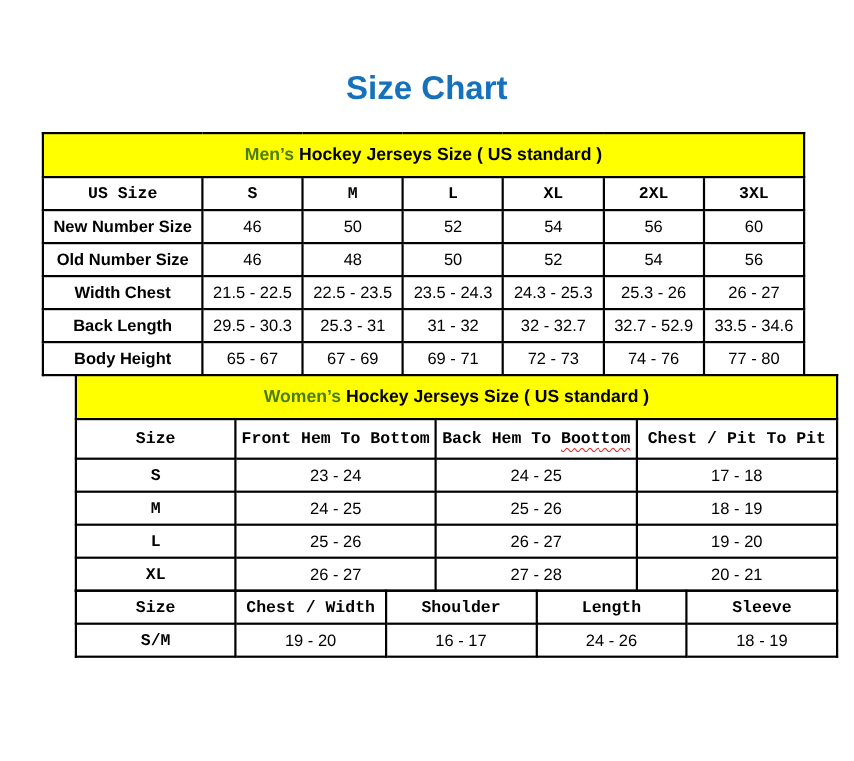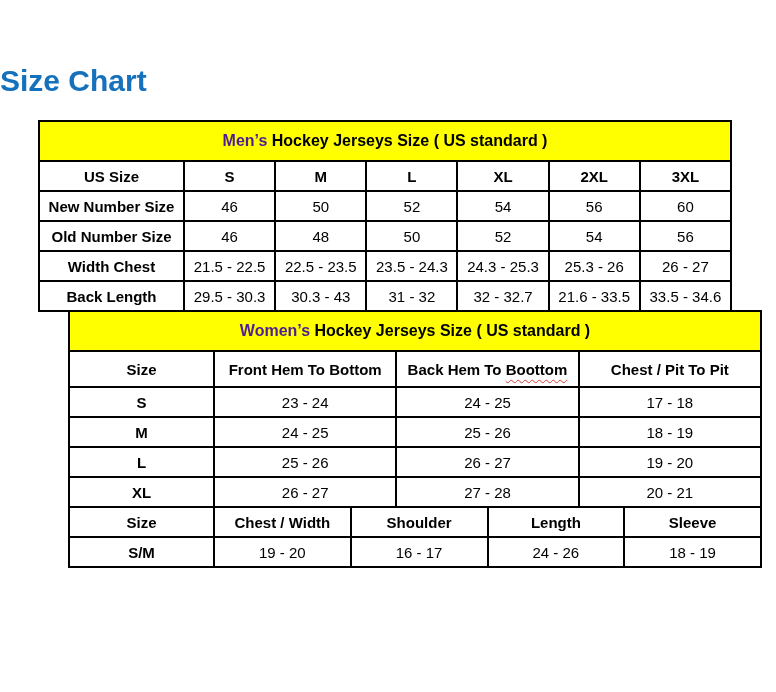--- a/index.html
+++ b/index.html
@@ -6,21 +6,21 @@
     margin: 0;
     padding: 0;
     background: #ffffff;
     width: 776px;
     height: 692px;
     font-family: "Liberation Sans", sans-serif;
     color: #000000;
     overflow: hidden;
   }
   .page-title {
-    text-align: left;
+    text-align: center;
     font-size: 30px;
     font-weight: bold;
     color: #1571BC;
     margin: 64px 0 22px 0;
     letter-spacing: 0px;
   }
   .chart-wrap {
     margin-left: 38px;
     width: 694px;
   }
@@ -36,30 +36,30 @@
   th, td {
     border: 2px solid #000000;
     text-align: center;
     vertical-align: middle;
     font-size: 15px;
     padding: 3px 2px;
     height: 22px;
     overflow: hidden;
     white-space: nowrap;
   }
-  th { font-weight: bold; }
+  th { font-weight: bold; font-family: Liberation Mono, monospace; }
   td.value { font-weight: normal; }
   td.label-plain { font-weight: bold; }
   tr.band td {
     background: #FFFF00;
     font-weight: bold;
     font-size: 16px;
     height: 32px;
   }
-  .hl { color: #4c1d95; }
+  .hl { color: #4d7c0f; }
   .squiggle {
     text-decoration: underline;
     text-decoration-style: wavy;
     text-decoration-color: #D83931;
     text-decoration-thickness: 1px;
     text-underline-offset: 4px;
   }
   tr.tall th, tr.tall td { height: 28px; }
   col.c-first { width: 145px; }
 </style>
@@ -116,25 +116,34 @@
       <td class="value">21.5 - 22.5</td>
       <td class="value">22.5 - 23.5</td>
       <td class="value">23.5 - 24.3</td>
       <td class="value">24.3 - 25.3</td>
       <td class="value">25.3 - 26</td>
       <td class="value">26 - 27</td>
     </tr>
     <tr>
       <td class="label-plain">Back Length</td>
       <td class="value">29.5 - 30.3</td>
-      <td class="value">30.3 - 43</td>
+      <td class="value">25.3 - 31</td>
       <td class="value">31 - 32</td>
       <td class="value">32 - 32.7</td>
-      <td class="value">21.6 - 33.5</td>
+      <td class="value">32.7 - 52.9</td>
       <td class="value">33.5 - 34.6</td>
+    </tr>
+    <tr>
+      <td class="label-plain">Body Height</td>
+      <td class="value">65 - 67</td>
+      <td class="value">67 - 69</td>
+      <td class="value">69 - 71</td>
+      <td class="value">72 - 73</td>
+      <td class="value">74 - 76</td>
+      <td class="value">77 - 80</td>
     </tr>
   </tbody>
     </table>
 
   <table>
     <colgroup>
       <col class="c-first">
         <col>
         <col>
         <col>

